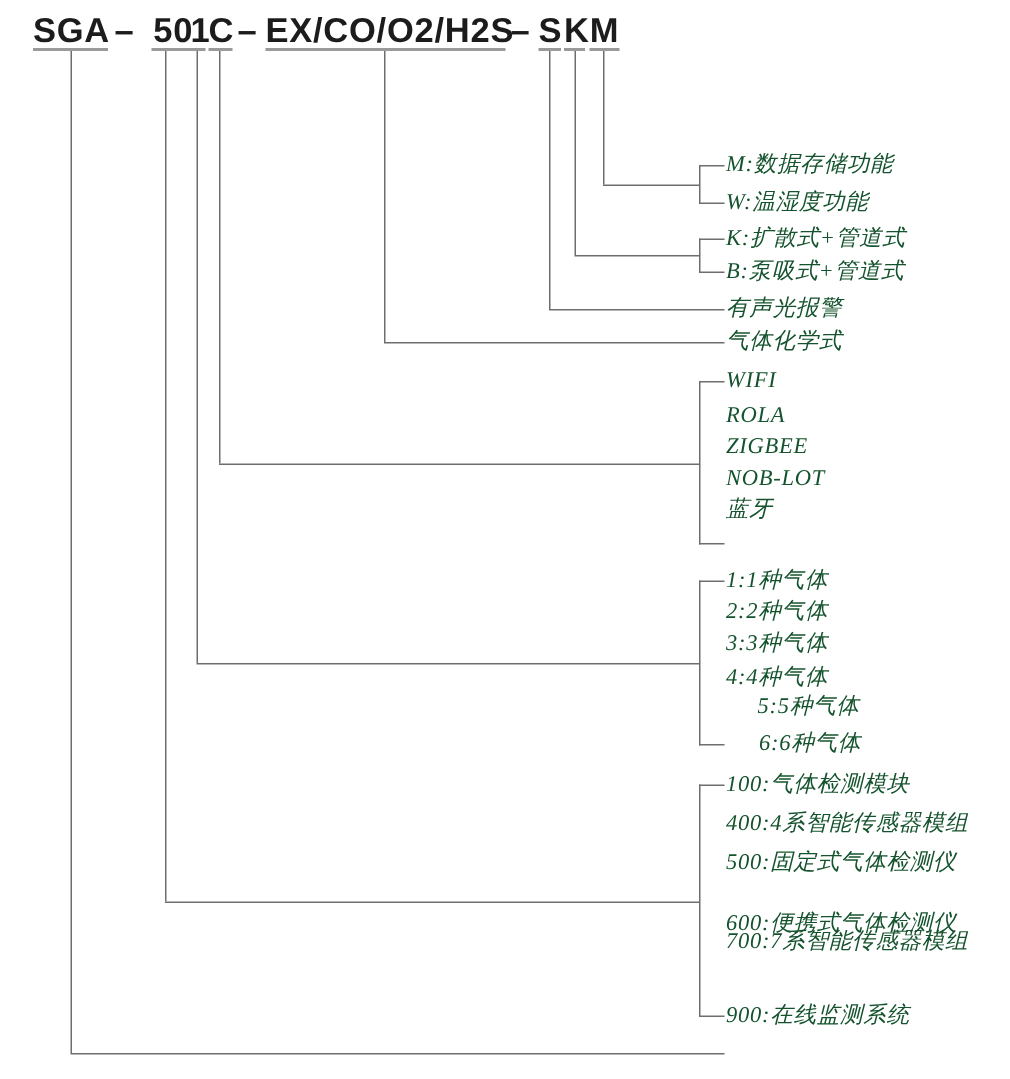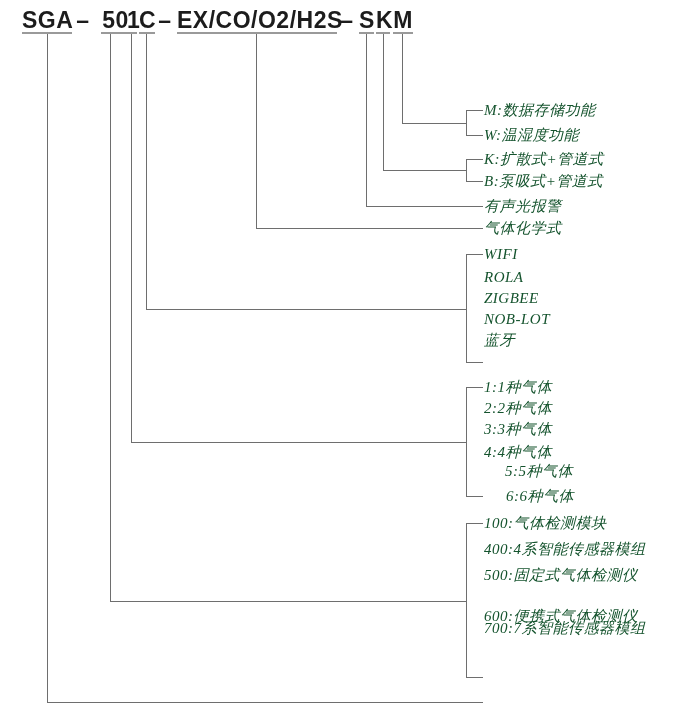--- a/index.html
+++ b/index.html
@@ -134,16 +134,17 @@
   <div class="label" style="top:419px;">3:3种气体</div>
   <div class="label" style="top:442px;">4:4种气体</div>
   <div class="label" style="top:461px;margin-left:21px;">5:5种气体</div>
   <div class="label" style="top:486px;margin-left:22px;">6:6种气体</div>
 
   <div class="label" style="top:513px;">100:气体检测模块</div>
   <div class="label" style="top:539px;">400:4系智能传感器模组</div>
   <div class="label" style="top:565px;">500:固定式气体检测仪</div>
   <div class="label" style="top:606px;">600:便携式气体检测仪</div>
   <div class="label" style="top:618px;">700:7系智能传感器模组</div>
+  <div class="label" style="top:667px;">900:在线监测系统</div>
 
   <div class="label" style="top:692px;margin-top:48px;">深国安公司代码</div>
 
 </div>
 
 </body></html>

